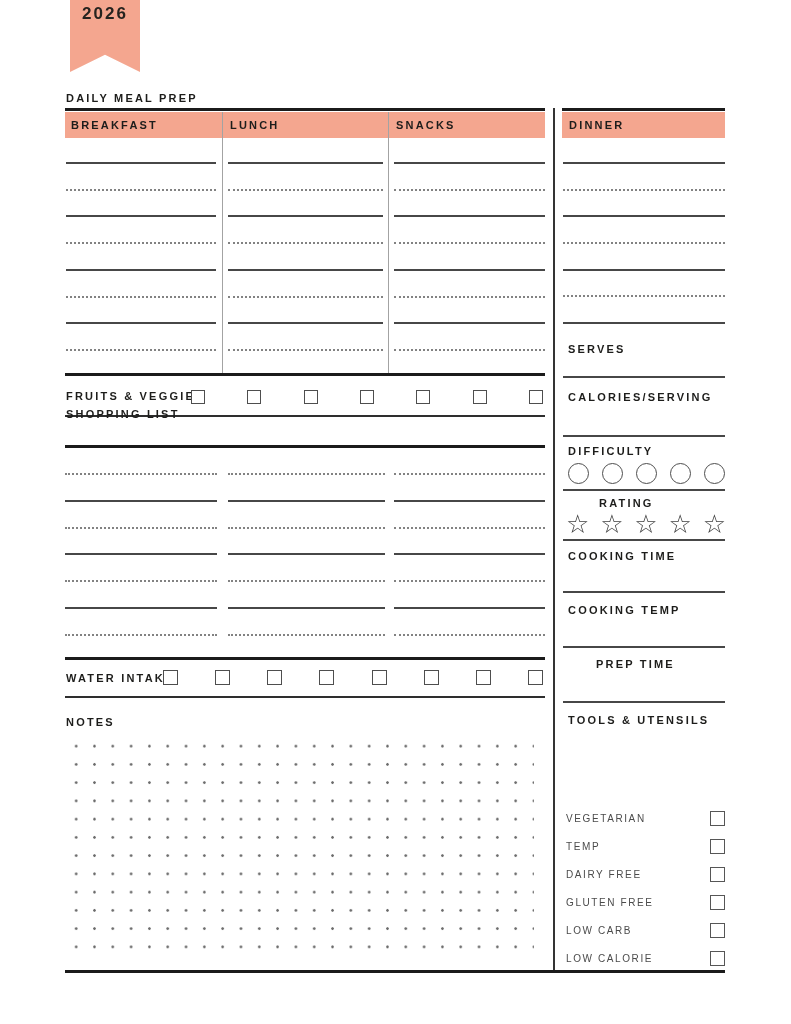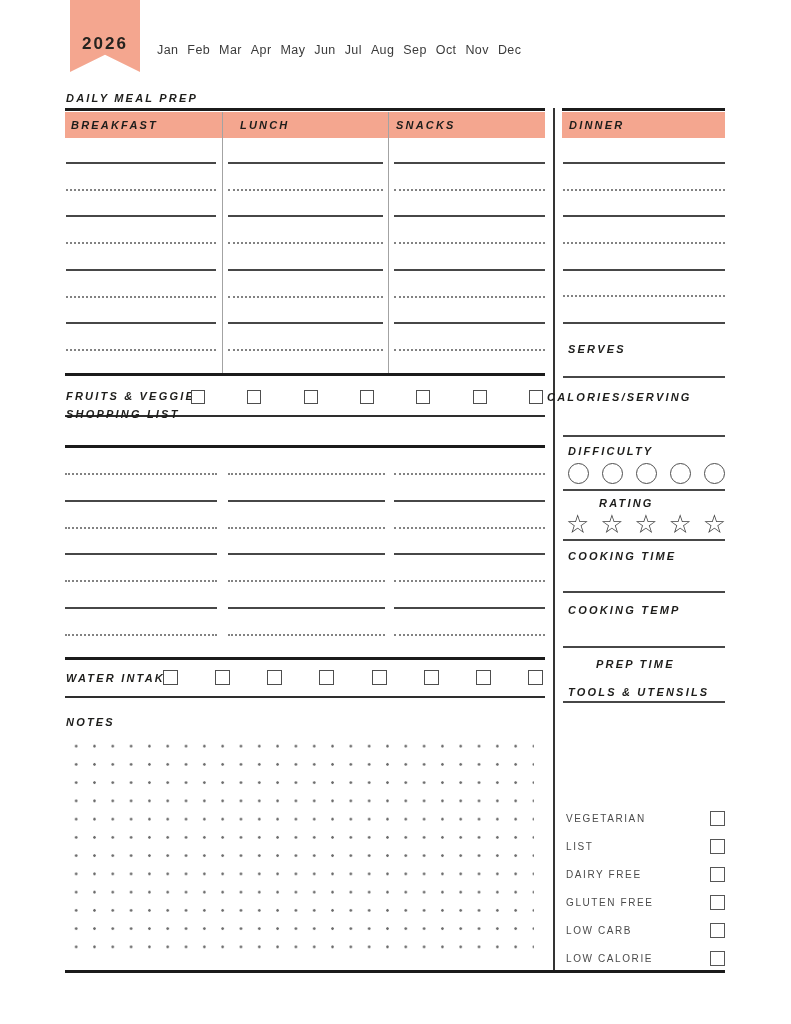--- a/index.html
+++ b/index.html
@@ -3,27 +3,27 @@
 <meta charset="utf-8">
 <style>
   html,body{margin:0;padding:0;background:#fff;}
   .page{position:relative;width:791px;height:1024px;background:#ffffff;overflow:hidden;
         font-family:"Liberation Sans",sans-serif;color:#1d1d1b;}
 
   
   .banner{position:absolute;left:70px;top:0;width:70px;height:72px;background:#f4a68f;
           clip-path:polygon(0 0,100% 0,100% 100%,50% 76%,0 100%);
           display:flex;justify-content:center;align-items:flex-start;}
-  .banner span{margin-top:34px;font-size:17px;font-weight:600;letter-spacing:2px;color:#26231f;}
+  .banner span{margin-top:4px;font-size:17px;font-weight:600;letter-spacing:2px;color:#26231f;}
   .title{position:absolute;left:155px;top:14px;font-size:21px;font-weight:bold;letter-spacing:1.4px;color:#1d1d1b;}
   .months{position:absolute;left:157px;top:43px;font-size:12.5px;color:#3b3b3b;letter-spacing:.4px;}
   .months span{margin-right:9px;}
 
   
-  .lbl{position:absolute;font-size:11px;font-weight:bold;letter-spacing:2.2px;color:#1d1d1b;white-space:nowrap;font-style:italic;}
+  .lbl{position:absolute;font-size:11px;font-weight:bold;letter-spacing:2.2px;color:#1d1d1b;white-space:nowrap;}
   .lbl-sm{font-size:10px;font-weight:normal;letter-spacing:1.6px;color:#4b4b4b;white-space:nowrap;}
 
   
   .rule-thick{position:absolute;height:3px;background:#1b1b1b;}
   .rule-2{position:absolute;height:0;border-top:2px solid #2e2e2e;}
   .fline{position:absolute;height:0;border-top:2px solid #474747;width:162px;left:563px;}
   .vrule{position:absolute;width:0;border-left:1px solid #a3a3a3;}
   .vdivider{position:absolute;left:553px;top:108px;width:2px;height:864px;background:#343434;}
 
   
@@ -64,28 +64,27 @@
   .footer .heart{font-family:"DejaVu Sans",sans-serif;font-style:normal;font-size:15px;vertical-align:3px;margin-left:3px;}
 </style>
 </head>
 <body>
 
 <div class="page">
 
   <div class="banner">
     <span>2026</span>
   </div>
-  <div class="months"><span>Jan</span><span>Feb</span><span>Mar</span><span>Apr</span><span>May</span><span>Jun</span><span>Jul</span><span>Aug</span><span>Sep</span><span>Oct</span><span>Nov</span><span>Dec</span></div>
 
   <div class="lbl" style="left:66px;top:92px;">DAILY MEAL PREP</div>
   <div class="rule-thick" style="left:65px;top:108px;width:480px;"></div>
 
   <div class="pinkband" style="left:65px;top:112px;width:480px;"></div>
   <div class="lbl" style="left:71px;top:119px;">BREAKFAST</div>
-  <div class="lbl" style="left:240px;top:119px;">LUNCH</div>
+  <div class="lbl" style="left:230px;top:119px;">LUNCH</div>
   <div class="lbl" style="left:396px;top:119px;">SNACKS</div>
 
   <div class="vrule" style="left:222px;top:112px;height:263px;"></div>
   <div class="vrule" style="left:388px;top:112px;height:263px;"></div>
 
   <div class="linebox" style="left:66px;top:140px;width:150px;height:222px;">
       <div class="line solid" style="top: 22px;"></div>
       <div class="line dotted" style="top: 48.71px;"></div>
       <div class="line solid" style="top: 75.42px;"></div>
       <div class="line dotted" style="top: 102.13px;"></div>
@@ -191,21 +190,21 @@
       <div class="line solid" style="top: 75.34px;"></div>
       <div class="line dotted" style="top: 102.01px;"></div>
       <div class="line solid" style="top: 128.68px;"></div>
       <div class="line dotted" style="top: 155.35px;"></div>
       <div class="line solid" style="top: 182.02px;"></div>
     </div>
 
   <div class="lbl" style="left:568px;top:343px;">SERVES</div>
   <div class="fline" style="top:376px;"></div>
 
-  <div class="lbl" style="left:547px;top:391px;">CALORIES/SERVING</div>
+  <div class="lbl" style="left:568px;top:391px;">CALORIES/SERVING</div>
   <div class="fline" style="top:435px;"></div>
 
   <div class="lbl" style="left:568px;top:445px;">DIFFICULTY</div>
   <div class="circlerow" style="left:568px;top:463px;width:157px;">
       <div class="circle"></div>
       <div class="circle"></div>
       <div class="circle"></div>
       <div class="circle"></div>
       <div class="circle"></div>
     </div>
@@ -223,29 +222,29 @@
 
   <div class="lbl" style="left:568px;top:550px;">COOKING TIME</div>
   <div class="fline" style="top:591px;"></div>
 
   <div class="lbl" style="left:568px;top:604px;">COOKING TEMP</div>
   <div class="fline" style="top:646px;"></div>
 
   <div class="lbl" style="left:596px;top:658px;">PREP TIME</div>
   <div class="fline" style="top:701px;"></div>
 
-  <div class="lbl" style="left:568px;top:686px;">TOOLS &amp; UTENSILS</div>
+  <div class="lbl" style="left:568px;top:714px;">TOOLS &amp; UTENSILS</div>
 
   <div class="dietlist">
       <div class="diet-row">
         <span class="lbl-sm">VEGETARIAN</span>
         <div class="box"></div>
       </div>
       <div class="diet-row">
-        <span class="lbl-sm">LIST</span>
+        <span class="lbl-sm">TEMP</span>
         <div class="box"></div>
       </div>
       <div class="diet-row">
         <span class="lbl-sm">DAIRY FREE</span>
         <div class="box"></div>
       </div>
       <div class="diet-row">
         <span class="lbl-sm">GLUTEN FREE</span>
         <div class="box"></div>
       </div>

